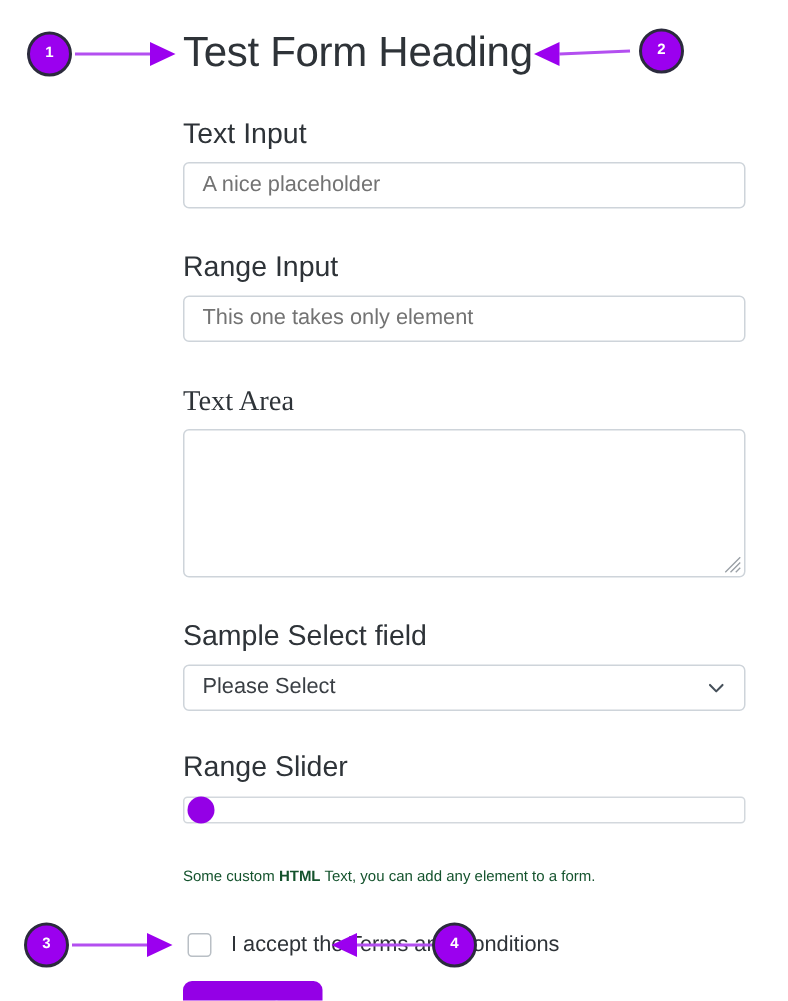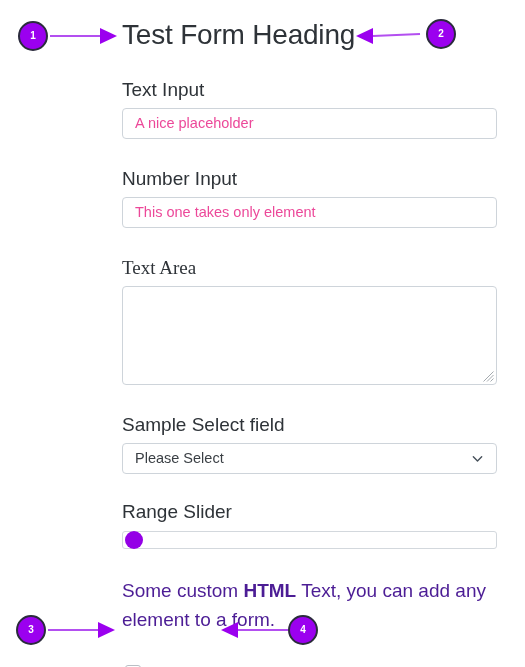--- a/index.html
+++ b/index.html
@@ -58,21 +58,21 @@
     font-size: 14.5px;
     color: #495057;
   }
 
   .text-field {
     height: 31px;
     margin-top: 9px;
     padding: 0 12px;
     line-height: 29px;
   }
-  .text-field .ph { color: #ec4899; }
+  .text-field .ph { color: #737373; }
 
   .text-area {
     height: 99px;
     margin-top: 9px;
     position: relative;
   }
   .resize-grip {
     position: absolute;
     right: 2px;
     bottom: 2px;
@@ -112,22 +112,22 @@
     position: absolute;
     left: 3px;
     top: 1px;
     width: 18px;
     height: 18px;
     border-radius: 50%;
     background: #9400e6;
   }
 
   .custom-html {
-    font-size: 19px;
-    color: #4c1d95;
+    font-size: 10px;
+    color: #14532d;
     line-height: 1.52;
     margin: 0;
     padding-top: 27px;
     width: 375px;
   }
   .custom-html b { font-weight: bold; }
 
   .checkbox-row {
     display: flex;
     align-items: center;
@@ -200,21 +200,21 @@
 
 <div class="form-wrap">
 
   <h1 class="page-title">Test Form Heading</h1>
 
   <div class="field-label lbl-text-input">Text Input</div>
   <div class="control text-field">
     <span class="ph">A nice placeholder</span>
   </div>
 
-  <div class="field-label lbl-number-input">Number Input</div>
+  <div class="field-label lbl-number-input">Range Input</div>
   <div class="control text-field">
     <span class="ph">This one takes only element</span>
   </div>
 
   <div class="field-label lbl-text-area">Text Area</div>
   <div class="control text-area">
     <svg class="resize-grip" viewBox="0 0 11 11">
       <path d="M10.5 0.5 L0.5 10.5 M10.5 4 L4 10.5 M10.5 7.5 L7.5 10.5" stroke="#9aa0a6" stroke-width="0.9" fill="none"></path>
     </svg>
   </div>

